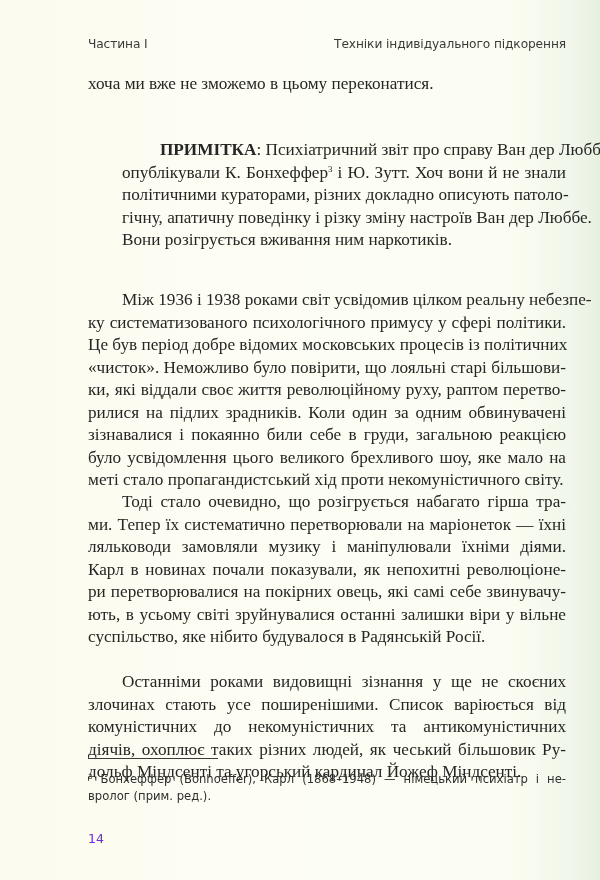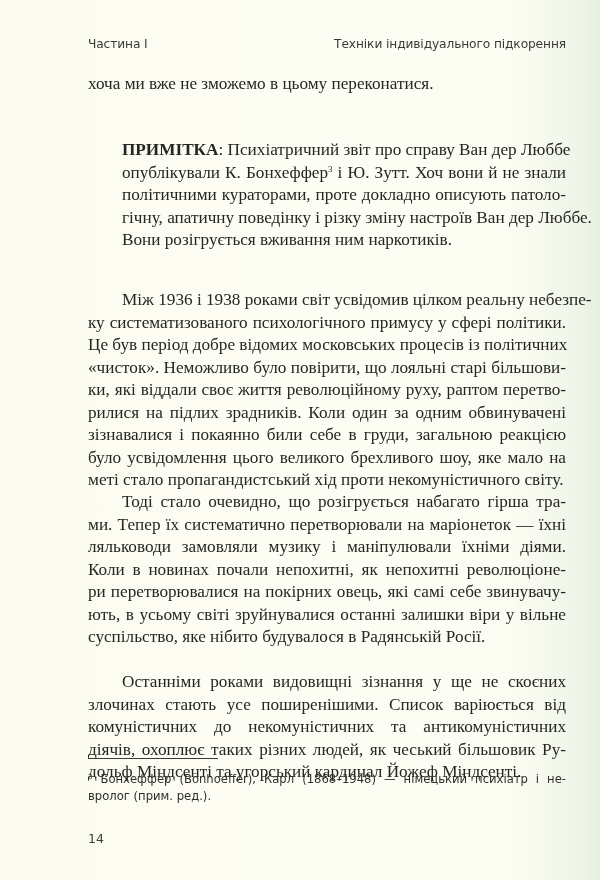--- a/index.html
+++ b/index.html
@@ -55,20 +55,21 @@
     .note {
       position: absolute;
       left: 122px;
       width: 444px;
     }
     .indent {
       padding-left: 34px;
     }
     .note-label {
       font-weight: bold;
+      margin-left: 38px;
     }
     .footnote-rule {
       position: absolute;
       left: 88px;
       top: 758px;
       width: 130px;
       height: 1px;
       background: #3a3a38;
     }
     .footnote {
@@ -84,21 +85,21 @@
     .footnote sup {
       font-size: 7px;
       vertical-align: 4px;
     }
     .page-number {
       position: absolute;
       left: 88px;
       top: 831px;
       font-family: "DejaVu Sans", sans-serif;
       font-size: 12.5px;
-      color: #404040;
+      color: #6d28d9;
     }
     sup.ref {
       font-size: 9px;
       vertical-align: 6px;
       line-height: 0;
     }
   </style>
 </head>
 <body>
 
@@ -109,42 +110,42 @@
     <span>Техніки індивідуального підкорення</span>
   </div>
 
   <div class="block body-text" style="top:73px;">
     <span class="line last">хоча ми вже не зможемо в цьому переконатися.</span>
   </div>
 
   <div class="note body-text" style="top:139px;">
     <span class="line"><span class="note-label">ПРИМІТКА</span><span>: Психіатричний звіт про справу Ван дер Люббе</span></span>
     <span class="line"><span>опублікували К. Бонхеффер</span><sup class="ref">3</sup><span> і Ю. Зутт. Хоч вони й не знали</span></span>
-    <span class="line">політичними кураторами, проте докладно описують патоло-</span>
+    <span class="line">політичними кураторами, різних докладно описують патоло-</span>
     <span class="line">гічну, апатичну поведінку і різку зміну настроїв Ван дер Люббе.</span>
     <span class="line last">Вони розігрується вживання ним наркотиків.</span>
   </div>
 
   <div class="block body-text" style="top:289px;">
     <span class="line indent">Між 1936 і 1938 роками світ усвідомив цілком реальну небезпе-</span>
     <span class="line">ку систематизованого психологічного примусу у сфері політики.</span>
     <span class="line">Це був період добре відомих московських процесів із політичних</span>
     <span class="line">«чисток». Неможливо було повірити, що лояльні старі більшови-</span>
     <span class="line">ки, які віддали своє життя революційному руху, раптом перетво-</span>
     <span class="line">рилися на підлих зрадників. Коли один за одним обвинувачені</span>
     <span class="line">зізнавалися і покаянно били себе в груди, загальною реакцією</span>
     <span class="line">було усвідомлення цього великого брехливого шоу, яке мало на</span>
     <span class="line last">меті стало пропагандистський хід проти некомуністичного світу.</span>
   </div>
 
   <div class="block body-text" style="top:491px;">
     <span class="line indent">Тоді стало очевидно, що розігрується набагато гірша тра-</span>
     <span class="line">ми. Тепер їх систематично перетворювали на маріонеток — їхні</span>
     <span class="line">ляльководи замовляли музику і маніпулювали їхніми діями.</span>
-    <span class="line">Коли в новинах почали непохитні, як непохитні революціоне-</span>
+    <span class="line">Карл в новинах почали показували, як непохитні революціоне-</span>
     <span class="line">ри перетворювалися на покірних овець, які самі себе звинувачу-</span>
     <span class="line">ють, в усьому світі зруйнувалися останні залишки віри у вільне</span>
     <span class="line last">суспільство, яке нібито будувалося в Радянській Росії.</span>
   </div>
 
   <div class="block body-text" style="top:671px;">
     <span class="line indent">Останніми роками видовищні зізнання у ще не скоєних</span>
     <span class="line">злочинах стають усе поширенішими. Список варіюється від</span>
     <span class="line">комуністичних до некомуністичних та антикомуністичних</span>
     <span class="line">діячів, охоплює таких різних людей, як чеський більшовик Ру-</span>

